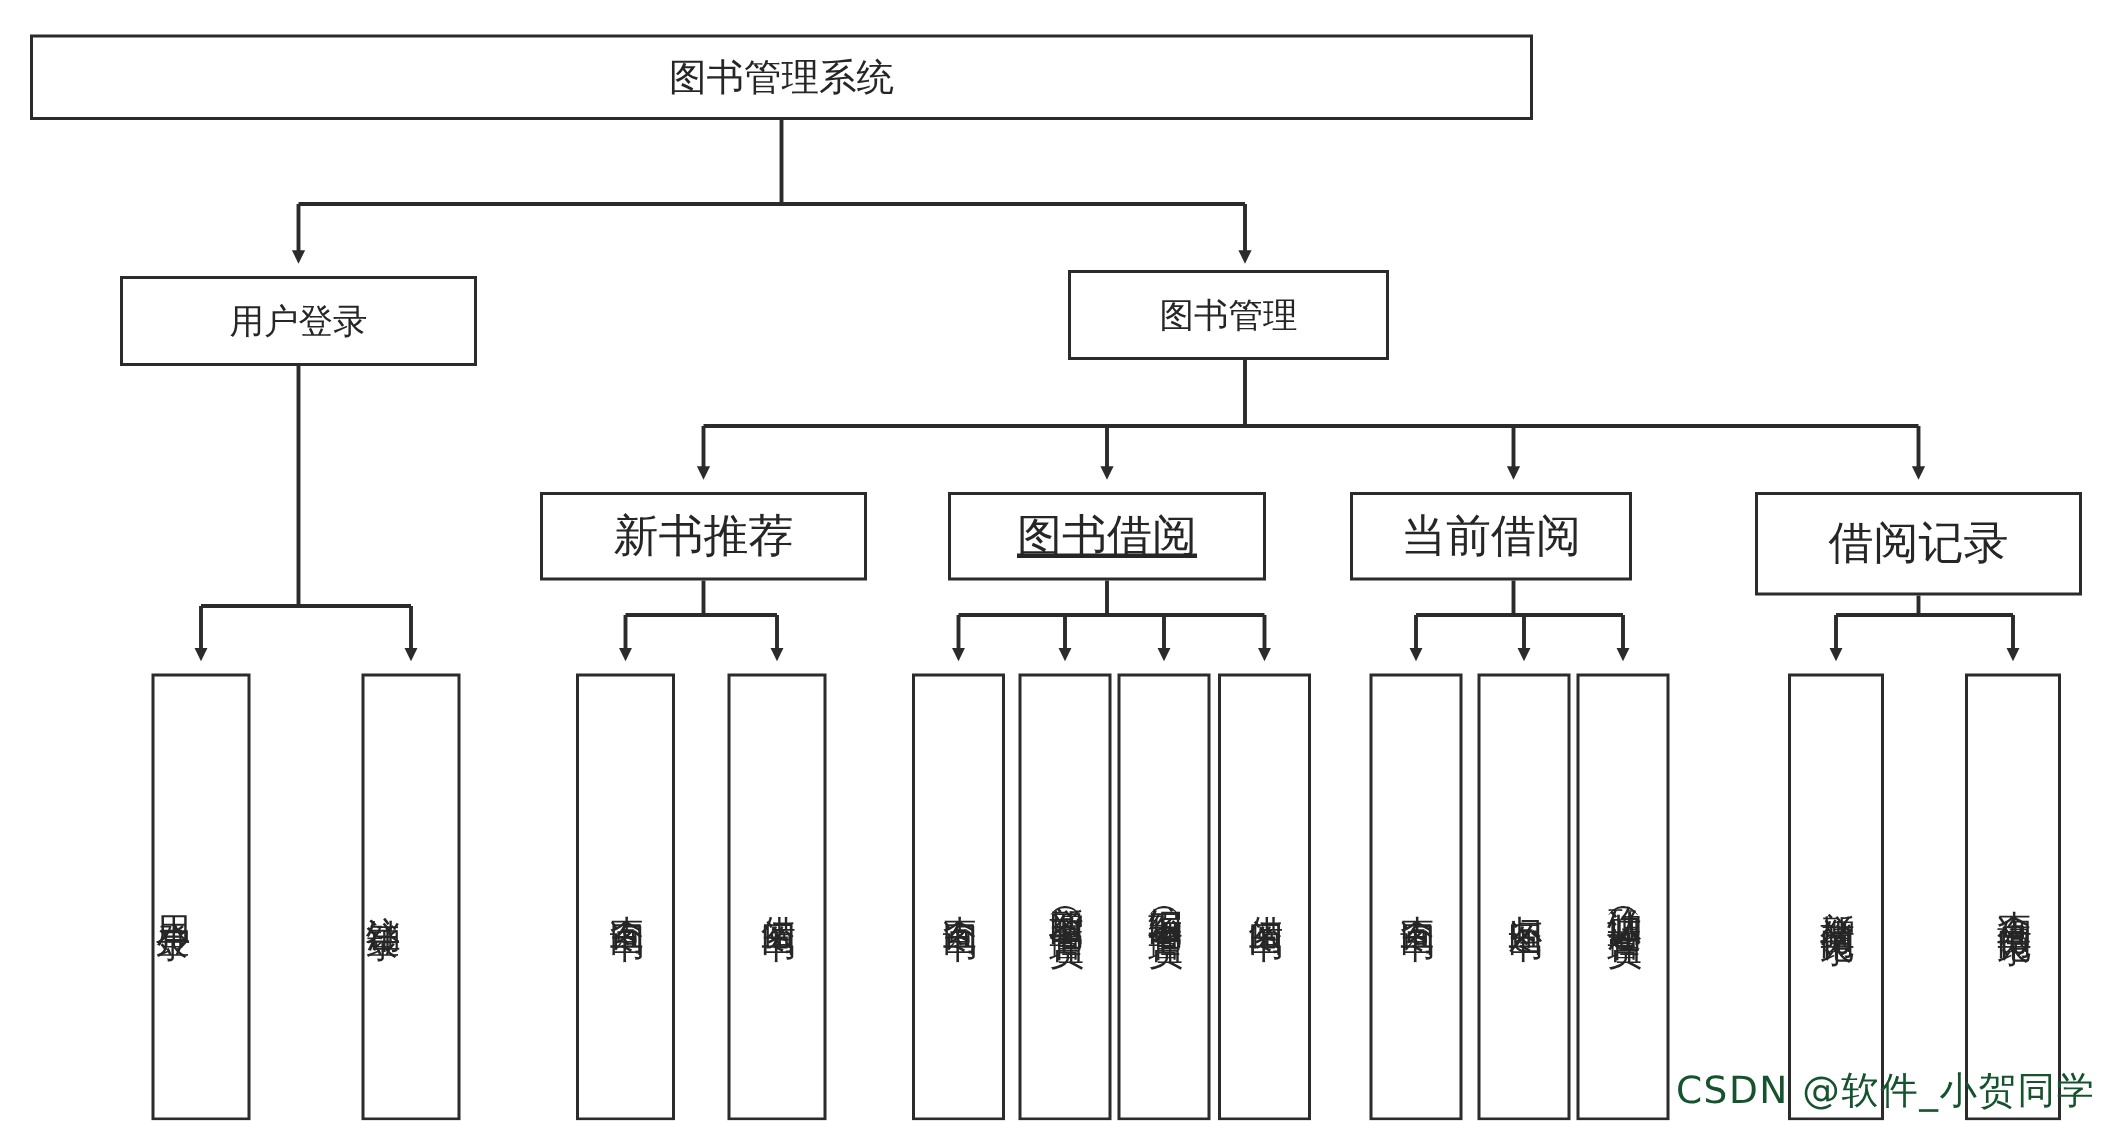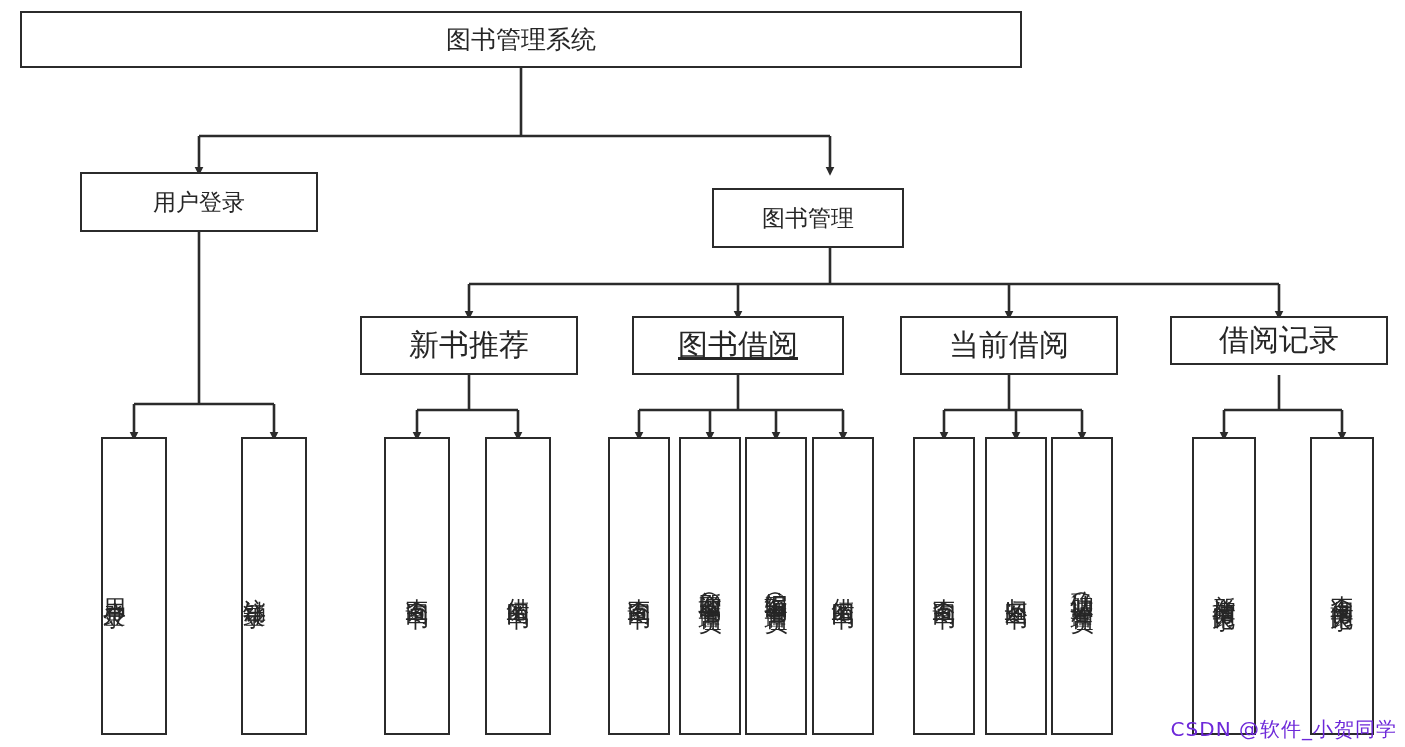--- a/index.html
+++ b/index.html
@@ -27,20 +27,21 @@
   }
   .node {
     position: absolute;
     box-sizing: border-box;
     border: 2px solid #2b2b2b;
     background: #ffffff;
     display: flex;
     align-items: center;
     justify-content: center;
     color: #262626;
+    margin-top: 12px;
   }
   .node.level0 {
     font-size: 25px;
   }
   .node.level1 {
     font-size: 23px;
   }
   .node.level2 {
     font-size: 30px;
   }
@@ -60,22 +61,22 @@
   .node.leaf.align-center {
     align-items: center;
   }
   .node.leaf.align-end {
     align-items: flex-end;
   }
   .watermark {
     position: absolute;
     right: 8px;
     bottom: 4px;
-    font-size: 20px;
-    color: #6d28d9;
+    font-size: 25px;
+    color: #14532d;
     white-space: nowrap;
     letter-spacing: 1px;
   }
 </style>
 </head>
 <body>
 
 <div id="canvas">
   <svg id="connectors" viewBox="0 0 1405 747" preserveAspectRatio="none">
     <defs>
@@ -120,33 +121,33 @@
       </g>
   </svg>
 
   <div id="nodes-layer">
       <div class="node level0" style="left: 20px; top: 11px; width: 1002px; height: 57px;">
         <span>图书管理系统</span>
       </div>
       <div class="node level1" style="left: 80px; top: 172px; width: 238px; height: 60px;">
         <span>用户登录</span>
       </div>
-      <div class="node level1" style="left: 712px; top: 188px; width: 192px; height: 60px;">
+      <div class="node level1" style="left: 712px; top: 168px; width: 214px; height: 60px;">
         <span>图书管理</span>
       </div>
       <div class="node level2" style="left: 360px; top: 316px; width: 218px; height: 59px;">
         <span>新书推荐</span>
       </div>
       <div class="node level2" style="left: 632px; top: 316px; width: 212px; height: 59px; text-decoration: underline;">
         <span>图书借阅</span>
       </div>
-      <div class="node level2" style="left: 900px; top: 316px; width: 218px; height: 59px;">
+      <div class="node level2" style="left: 900px; top: 316px; width: 188px; height: 59px;">
         <span>当前借阅</span>
       </div>
-      <div class="node level2" style="left: 1170px; top: 316px; width: 218px; height: 49px;">
+      <div class="node level2" style="left: 1170px; top: 316px; width: 218px; height: 69px;">
         <span>借阅记录</span>
       </div>
       <div class="node level3 leaf align-end" style="left: 101px; top: 437px; width: 66px; height: 298px;">
         <span class="vtext">用户登录</span>
       </div>
       <div class="node level3 leaf align-end" style="left: 241px; top: 437px; width: 66px; height: 298px;">
         <span class="vtext">注销登录</span>
       </div>
       <div class="node level3 leaf align-center" style="left: 384px; top: 437px; width: 66px; height: 298px;">
         <span class="vtext">查询图书</span>

